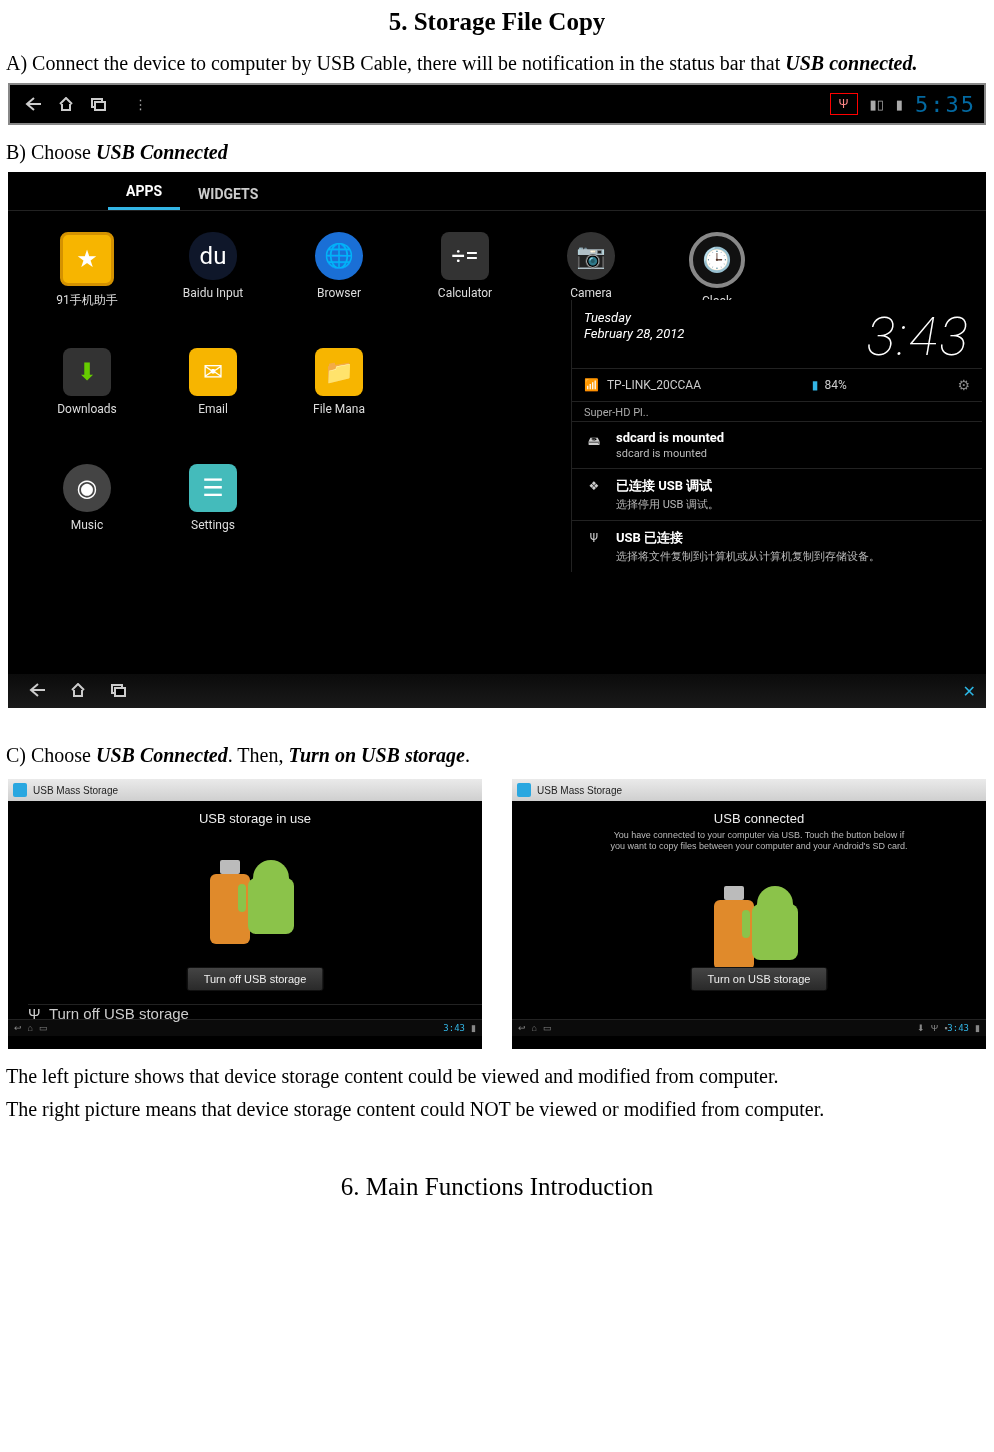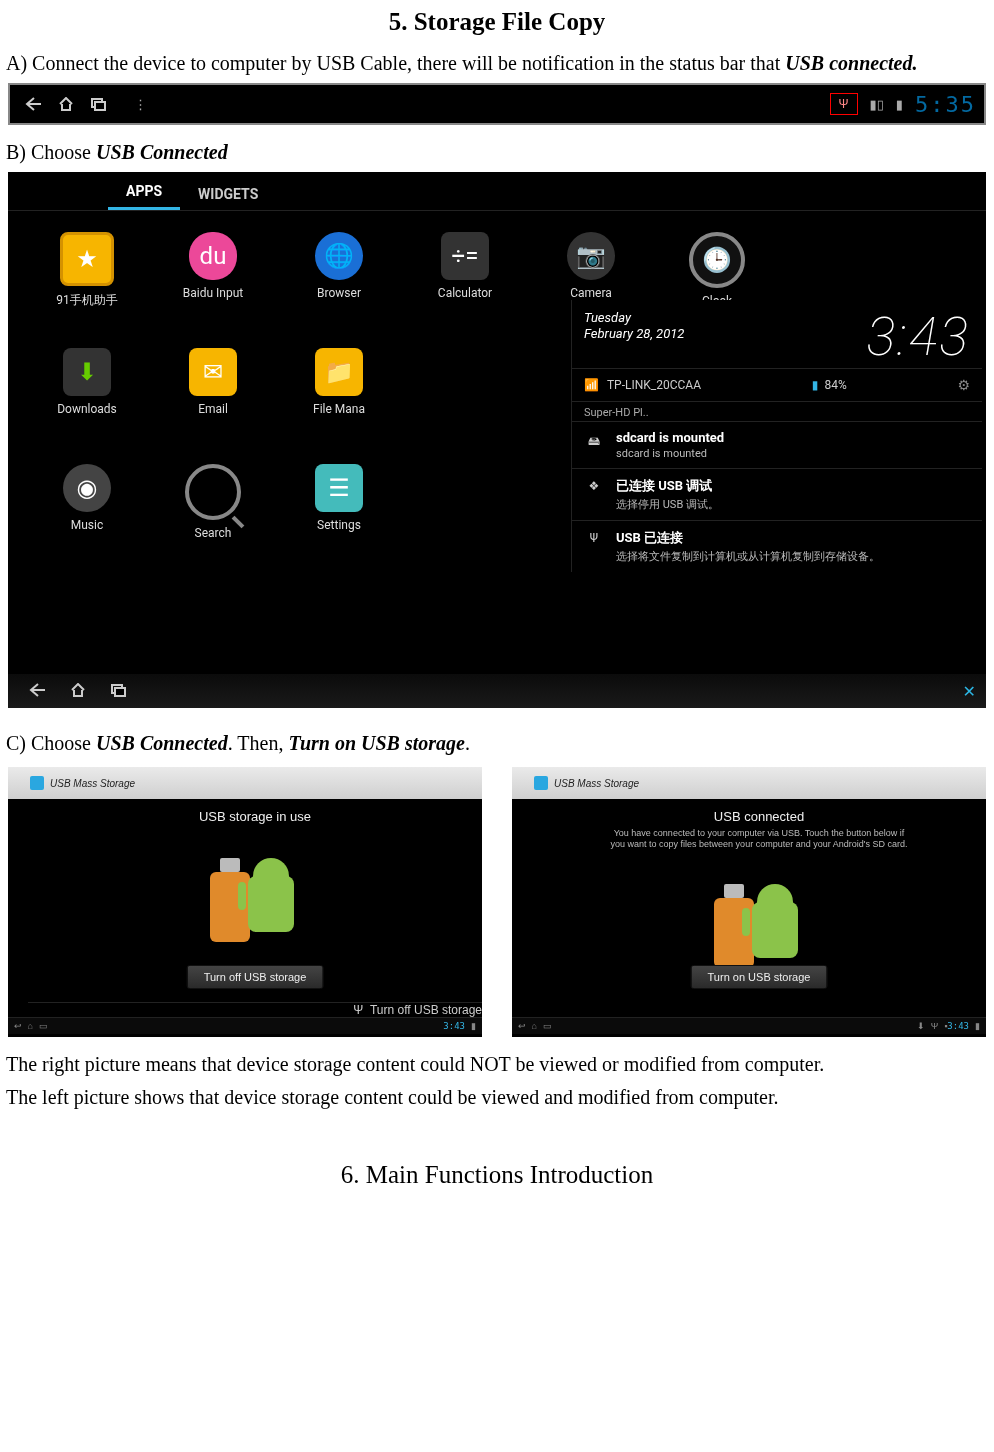--- a/index.html
+++ b/index.html
@@ -101,21 +101,21 @@
     color:#ddd;
   }
   .app .aicon {
     width:48px; height:48px;
     border-radius:8px;
     margin-bottom:6px;
     display:flex; align-items:center; justify-content:center;
     font-size:24px; color:#fff;
   }
   .aicon.yellow{background:#f7b500;border:3px solid #d49200;} 
-  .aicon.blue{background:#ec4899;border-radius:23px;} 
+  .aicon.blue{background:#0f172a;border-radius:23px;} 
   .aicon.globe{background:#1a6fd6;border-radius:50%;} 
   .aicon.calc{background:#333;} 
   .aicon.cal{background:#fff;color:#d00;} 
   .aicon.cam{background:#333;border-radius:50%;} 
   .aicon.clock{background:#111;border:4px solid #888;border-radius:50%;} 
   .aicon.down{background:#333;color:#6c0;} 
   .aicon.mail{background:#f7b500;} 
   .aicon.folder{background:#f7b500;} 
   .aicon.k{background:#6c0;color:#fff;font-weight:bold;font-size:28px;} 
   .aicon.music{background:#444;border-radius:50%;} 
@@ -191,22 +191,22 @@
   }
   .shot {
     flex:1;
     background:#000;
     height:270px;
     position:relative;
     font-family:Arial, sans-serif;
     color:#ccc;
   }
   .shot .titlebar{
-    height:32px;background:linear-gradient(#eaeaea,#cfcfcf);
-    display:flex;align-items:center;font-size:10px;color:#222;padding:0 22px;font-style:italic;
+    height:22px;background:linear-gradient(#eaeaea,#cfcfcf);
+    display:flex;align-items:center;font-size:10px;color:#222;padding:0 5px;
   }
   .shot .titlebar .ticon{
     width:14px;height:14px;background:#2aa7e0;border-radius:2px;margin-right:6px;
     display:inline-block;
   }
   .shot .body{
     height:calc(100% - 52px);
     display:flex; flex-direction:column;
     align-items:center; justify-content:flex-start;
     position:relative;
@@ -244,21 +244,21 @@
     position:absolute;
     bottom:28px; left:50%; transform:translateX(-50%);
     background:linear-gradient(#444,#2a2a2a);
     border:1px solid #111;
     color:#eee;font-size:11px;
     padding:5px 16px;border-radius:3px;
   }
   .shot .syslabel{
     position:absolute;
     bottom:0;left:0;right:0;height:14px;
-    font-size:12px;text-align:right;color:#ccc;
+    font-size:15px;text-align:left;color:#ccc;
     border-top:1px solid #222;
   }
   .shot .navline{
     height:16px;background:#0b0b0b;border-top:1px solid #222;
     display:flex;align-items:center;padding:0 6px;font-size:9px;color:#888;
   }
   .shot .navline .flex{flex:1;}
   .shot .navline .tclock{font-family:monospace;color:#33b5e5;}
   .shot .navline .mini{margin-left:6px;}
 </style>
@@ -350,24 +350,20 @@
       <div class="app"></div>
       <div class="app"></div>
 
       <div class="app">
           <div class="aicon k">K</div>
           <span>KNC market</span>
         </div>
       <div class="app">
           <div class="aicon music">◉</div>
           <span>Music</span>
-        </div>
-      <div class="app">
-          <div class="aicon search"></div>
-          <span>Search</span>
         </div>
       <div class="app">
           <div class="aicon settings">☰</div>
           <span>Settings</span>
         </div>
       <div class="app"></div>
       <div class="app"></div>
     </div>
 
     <div class="notif">
@@ -426,21 +422,21 @@
         <svg width="16" height="14" viewBox="0 0 16 14">
             <rect x="2" y="2" width="10" height="8" stroke="#ccc" stroke-width="2" fill="none"></rect>
             <rect x="5" y="5" width="10" height="8" stroke="#ccc" stroke-width="2" fill="#000"></rect>
           </svg>
       </div>
       <div class="flex"></div>
       <div class="close">✕</div>
     </div>
   </div>
 
-  <p class="para" style="margin-top:22px;">
+  <p class="para" style="margin-top:34px;">
     <span>C) Choose </span><span class="bi">USB Connected</span><span>. Then, </span><span class="bi">Turn on USB storage</span><span>.</span>
   </p>
 
   <div class="two-shots">
 
     <div class="shot">
       <div class="titlebar">
         <span class="ticon"></span>
         <span>USB Mass Storage</span>
       </div>
@@ -491,17 +487,17 @@
         <span class="flex"></span>
         <span class="mini">⬇</span>
         <span class="mini">Ψ</span>
         <span class="mini">▪</span>
         <span class="tclock">3:43</span>
         <span class="mini">▮</span>
       </div>
     </div>
   </div>
 
+  <p class="para" style="text-align:left;">The left picture shows that device storage content could be viewed and modified from computer.</p>
   <p class="para" style="text-align:left;">The right picture means that device storage content could NOT be viewed or modified from computer.</p>
-  <p class="para" style="text-align:left;">The left picture shows that device storage content could be viewed and modified from computer.</p>
 
   <h2 class="section-title-bottom">6. Main Functions Introduction</h2>
 </div>
 
 </body></html>

